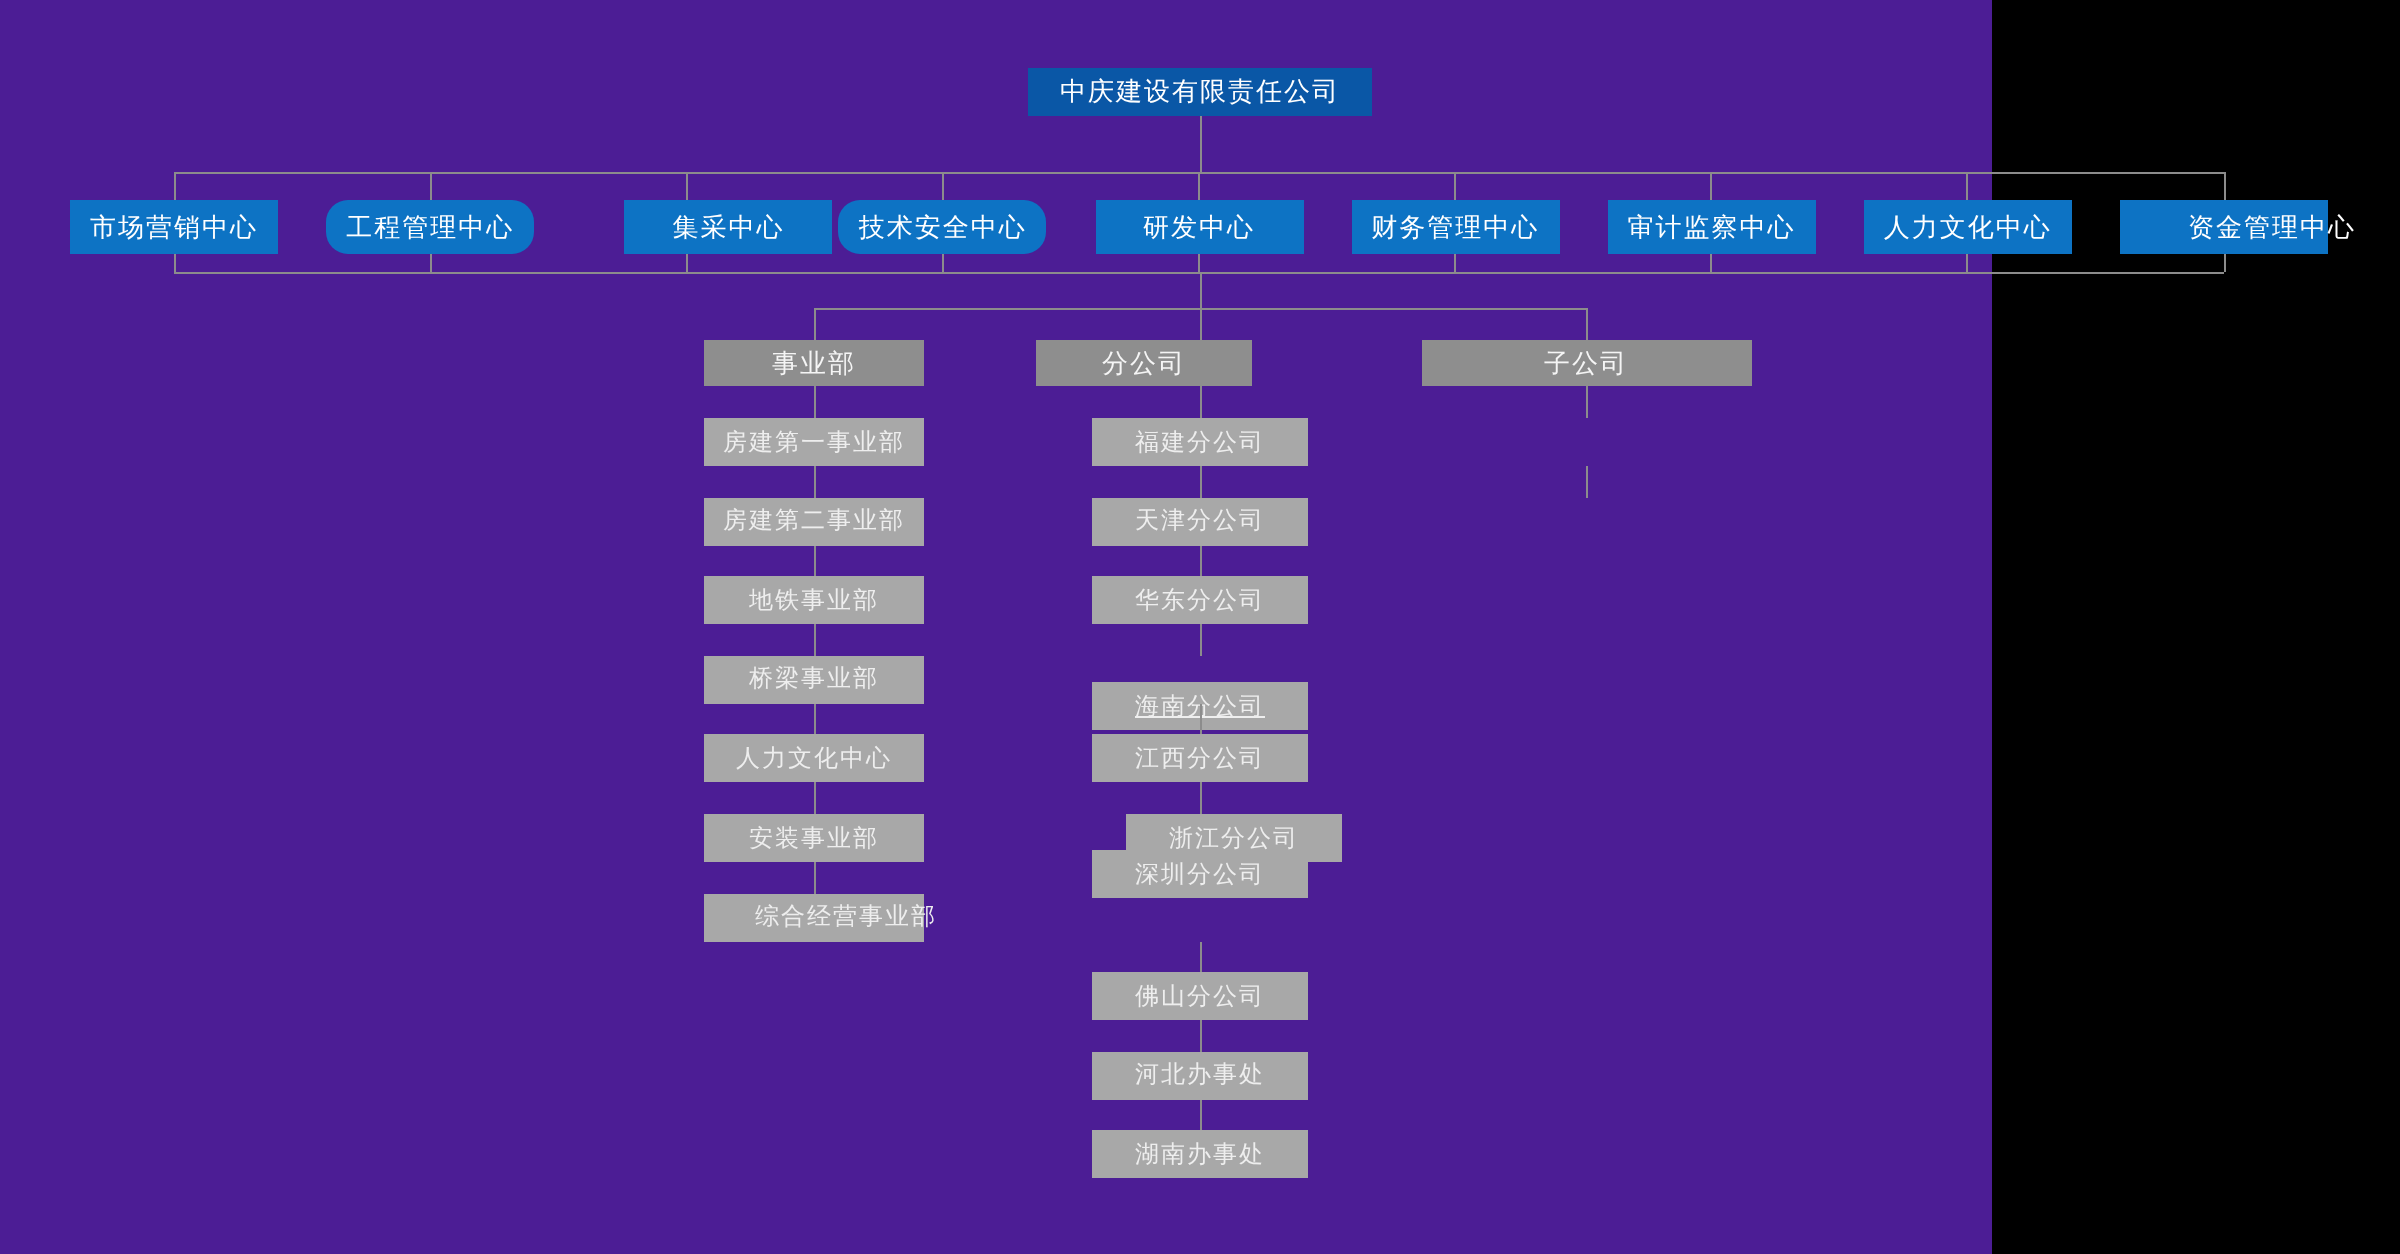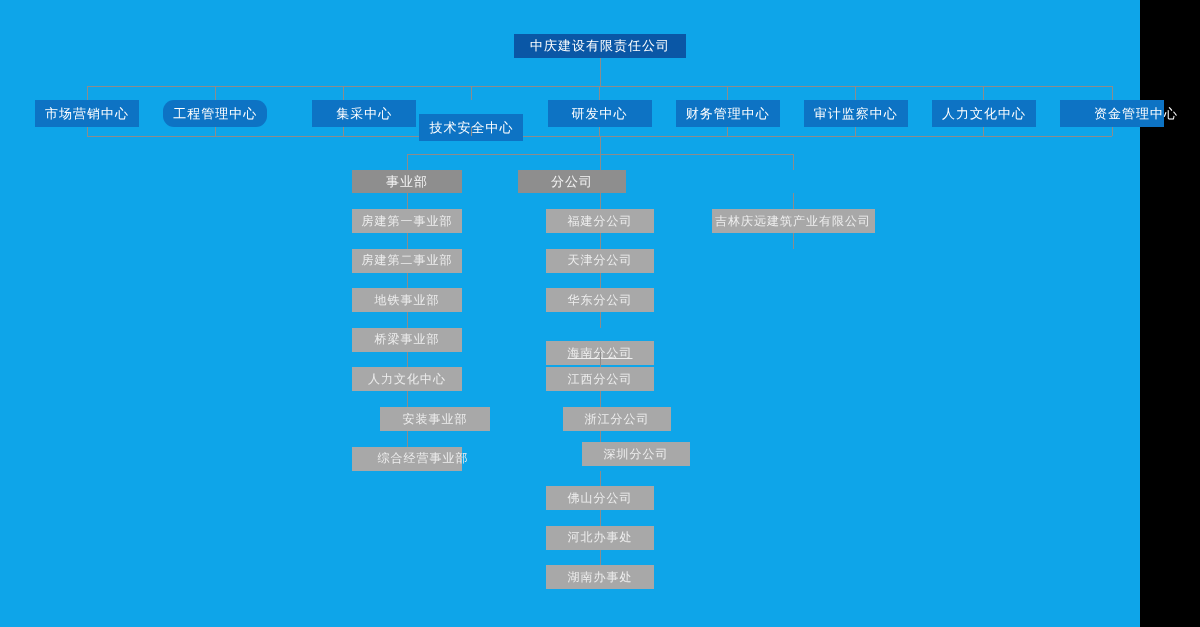--- a/index.html
+++ b/index.html
@@ -6,23 +6,23 @@
     margin: 0;
     padding: 0;
     background: #000000;
     width: 1200px;
     height: 627px;
     overflow: hidden;
     font-family: "Liberation Sans", "DejaVu Sans", sans-serif;
   }
   #canvas {
     position: relative;
-    width: 1140px;
+    width: 996px;
     height: 627px;
-    background: #0ea5e9;
+    background: #4c1d95;
   }
   .node {
     position: absolute;
     display: flex;
     align-items: center;
     justify-content: center;
     box-sizing: border-box;
     white-space: nowrap;
     letter-spacing: 1px;
   }
@@ -62,21 +62,21 @@
     <div class="line" style="left: 86.5px; top: 86px; width: 1px; height: 14px;"></div>
     <div class="node center" style="left: 35px; top: 100px; width: 104px; height: 27px;">市场营销中心</div>
     <div class="line" style="left: 86.5px; top: 127px; width: 1px; height: 9px;"></div>
     <div class="line" style="left: 214.625px; top: 86px; width: 1px; height: 14px;"></div>
     <div class="node center" style="left: 163.125px; top: 100px; width: 104px; height: 27px; border-radius: 11px;">工程管理中心</div>
     <div class="line" style="left: 214.625px; top: 127px; width: 1px; height: 9px;"></div>
     <div class="line" style="left: 342.75px; top: 86px; width: 1px; height: 14px;"></div>
     <div class="node center" style="left: 291.25px; top: 100px; width: 104px; height: 27px; margin-left: 21px;">集采中心</div>
     <div class="line" style="left: 342.75px; top: 127px; width: 1px; height: 9px;"></div>
     <div class="line" style="left: 470.875px; top: 86px; width: 1px; height: 14px;"></div>
-    <div class="node center" style="left: 419.375px; top: 114px; width: 104px; height: 27px;">技术安全中心</div>
+    <div class="node center" style="left: 419.375px; top: 100px; width: 104px; height: 27px; border-radius: 11px;">技术安全中心</div>
     <div class="line" style="left: 470.875px; top: 127px; width: 1px; height: 9px;"></div>
     <div class="line" style="left: 599px; top: 86px; width: 1px; height: 14px;"></div>
     <div class="node center" style="left: 547.5px; top: 100px; width: 104px; height: 27px;">研发中心</div>
     <div class="line" style="left: 599px; top: 127px; width: 1px; height: 9px;"></div>
     <div class="line" style="left: 727.125px; top: 86px; width: 1px; height: 14px;"></div>
     <div class="node center" style="left: 675.625px; top: 100px; width: 104px; height: 27px;">财务管理中心</div>
     <div class="line" style="left: 727.125px; top: 127px; width: 1px; height: 9px;"></div>
     <div class="line" style="left: 855.25px; top: 86px; width: 1px; height: 14px;"></div>
     <div class="node center" style="left: 803.75px; top: 100px; width: 104px; height: 27px;">审计监察中心</div>
     <div class="line" style="left: 855.25px; top: 127px; width: 1px; height: 9px;"></div>
@@ -94,42 +94,42 @@
     <div class="node item" style="left: 352px; top: 209px; width: 110px; height: 24px;">房建第一事业部</div>
     <div class="line" style="left: 406.5px; top: 233px; width: 1px; height: 15.6px;"></div>
     <div class="node item" style="left: 352px; top: 248.6px; width: 110px; height: 24px;">房建第二事业部</div>
     <div class="line" style="left: 406.5px; top: 272.6px; width: 1px; height: 15.6px;"></div>
     <div class="node item" style="left: 352px; top: 288.2px; width: 110px; height: 24px;">地铁事业部</div>
     <div class="line" style="left: 406.5px; top: 312.2px; width: 1px; height: 15.6px;"></div>
     <div class="node item" style="left: 352px; top: 327.8px; width: 110px; height: 24px;">桥梁事业部</div>
     <div class="line" style="left: 406.5px; top: 351.8px; width: 1px; height: 15.6px;"></div>
     <div class="node item" style="left: 352px; top: 367.4px; width: 110px; height: 24px;">人力文化中心</div>
     <div class="line" style="left: 406.5px; top: 391.4px; width: 1px; height: 15.6px;"></div>
-    <div class="node item" style="left: 352px; top: 407px; width: 110px; height: 24px; margin-left: 28px;">安装事业部</div>
+    <div class="node item" style="left: 352px; top: 407px; width: 110px; height: 24px;">安装事业部</div>
     <div class="line" style="left: 406.5px; top: 431px; width: 1px; height: 15.6px;"></div>
     <div class="node item" style="left: 352px; top: 446.6px; width: 110px; height: 24px; padding-left: 32px;">综合经营事业部</div>
     <div class="line" style="left: 599.5px; top: 154px; width: 1px; height: 16px;"></div>
     <div class="node div-header" style="left: 518px; top: 170px; width: 108px; height: 23px;">分公司</div>
     <div class="line" style="left: 599.5px; top: 193px; width: 1px; height: 16px;"></div>
     <div class="node item" style="left: 546px; top: 209px; width: 108px; height: 24px;">福建分公司</div>
     <div class="line" style="left: 599.5px; top: 233px; width: 1px; height: 15.6px;"></div>
     <div class="node item" style="left: 546px; top: 248.6px; width: 108px; height: 24px;">天津分公司</div>
     <div class="line" style="left: 599.5px; top: 272.6px; width: 1px; height: 15.6px;"></div>
     <div class="node item" style="left: 546px; top: 288.2px; width: 108px; height: 24px;">华东分公司</div>
     <div class="line" style="left: 599.5px; top: 312.2px; width: 1px; height: 15.6px;"></div>
     <div class="node item" style="left: 546px; top: 341px; width: 108px; height: 24px; text-decoration: underline;">海南分公司</div>
     <div class="line" style="left: 599.5px; top: 351.8px; width: 1px; height: 15.6px;"></div>
     <div class="node item" style="left: 546px; top: 367.4px; width: 108px; height: 24px;">江西分公司</div>
     <div class="line" style="left: 599.5px; top: 391.4px; width: 1px; height: 15.6px;"></div>
     <div class="node item" style="left: 546px; top: 407px; width: 108px; height: 24px; margin-left: 17px;">浙江分公司</div>
     <div class="line" style="left: 599.5px; top: 431px; width: 1px; height: 15.6px;"></div>
-    <div class="node item" style="left: 546px; top: 442px; width: 108px; height: 24px; margin-left: 36px;">深圳分公司</div>
+    <div class="node item" style="left: 546px; top: 425px; width: 108px; height: 24px;">深圳分公司</div>
     <div class="line" style="left: 599.5px; top: 470.6px; width: 1px; height: 15.6px;"></div>
     <div class="node item" style="left: 546px; top: 486.2px; width: 108px; height: 24px;">佛山分公司</div>
     <div class="line" style="left: 599.5px; top: 510.2px; width: 1px; height: 15.6px;"></div>
     <div class="node item" style="left: 546px; top: 525.8px; width: 108px; height: 24px;">河北办事处</div>
     <div class="line" style="left: 599.5px; top: 549.8px; width: 1px; height: 15.6px;"></div>
     <div class="node item" style="left: 546px; top: 565.4px; width: 108px; height: 24px;">湖南办事处</div>
     <div class="line" style="left: 792.5px; top: 154px; width: 1px; height: 16px;"></div>
+    <div class="node div-header" style="left: 710.5px; top: 170px; width: 165px; height: 23px;">子公司</div>
     <div class="line" style="left: 792.5px; top: 193px; width: 1px; height: 16px;"></div>
-    <div class="node item" style="left: 711.5px; top: 209px; width: 163px; height: 24px;">吉林庆远建筑产业有限公司</div>
     <div class="line" style="left: 792.5px; top: 233px; width: 1px; height: 15.6px;"></div>
   </div>
 
 </body></html>

